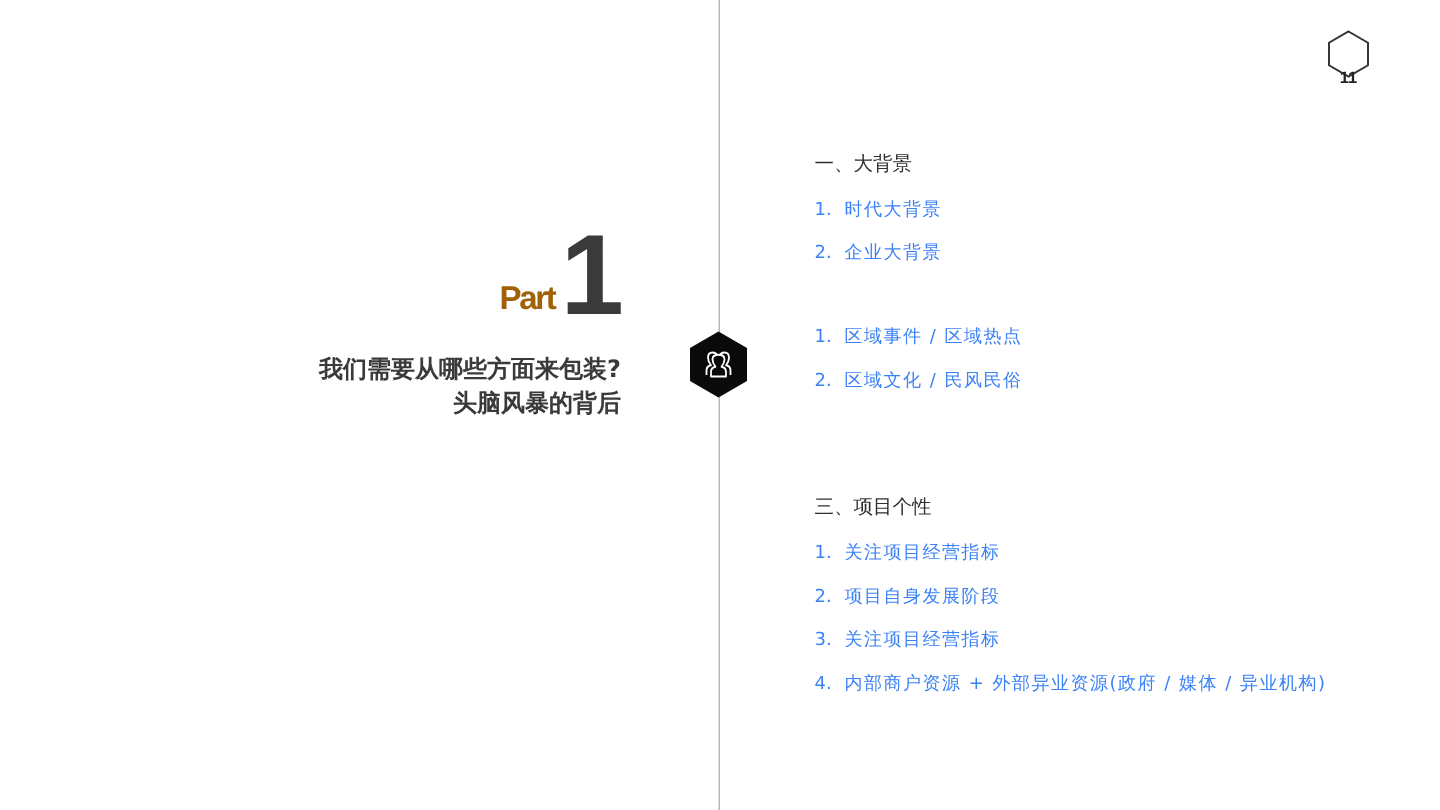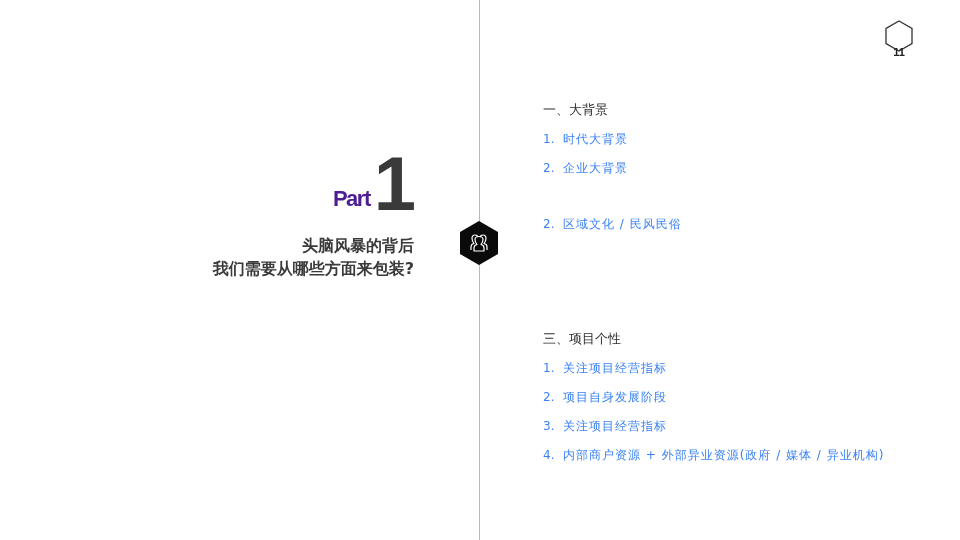--- a/index.html
+++ b/index.html
@@ -21,21 +21,21 @@
       position: absolute; left: 0; top: 16px; width: 30px; height: 32px;
       line-height: 32px; text-align: center;
       font-family: "Liberation Sans", sans-serif; font-weight: bold; font-size: 11px; color: #222;
     }
     .part-block {
       position: absolute; right: 546px; top: 150px; height: 66px;
       display: flex; align-items: flex-end;
     }
     .part-word {
       font-family: "Liberation Sans", sans-serif; font-weight: bold;
-      font-size: 22px; color: #4c1d95; letter-spacing: -1.5px;
+      font-size: 22px; color: #a16207; letter-spacing: -1.5px;
       margin-right: 4px; line-height: 1; padding-bottom: 6px;
     }
     .part-num {
       font-family: "Liberation Sans", sans-serif; font-weight: bold;
       font-size: 76px; color: #3a3a3a; line-height: 0.84; letter-spacing: -2px;
     }
     .subtitle {
       position: absolute; right: 546px; top: 234px; text-align: right;
       font-weight: bold; font-size: 16px; line-height: 23px; color: #3a3a3a;
     }
@@ -65,42 +65,43 @@
   </svg>
   <span>11</span>
 </div>
 
 <div class="part-block">
   <span class="part-word">Part</span>
   <span class="part-num">1</span>
 </div>
 
 <div class="subtitle">
+  <div>我们需要从哪些方面来包装?</div>
   <div>头脑风暴的背后</div>
-  <div>我们需要从哪些方面来包装?</div>
 </div>
 
 <div class="hex-icon">
   <svg width="42" height="46" viewBox="0 0 42 46">
     <polygon points="21,1 40,12 40,34 21,45 2,34 2,12" fill="#0a0a0a"></polygon>
     <g fill="none" stroke="#ffffff" stroke-width="1.2" stroke-linejoin="round">
       <path d="M13,30 L13,27 Q13,24 16,23.5 Q14,21 14,18.5 Q14,15 17,15 Q19.5,15 20,17"></path>
       <path d="M29,30 L29,27 Q29,24 26,23.5 Q28,21 28,18.5 Q28,15 25,15 Q22.5,15 22,17"></path>
       <path d="M16,31 L16,28 Q16,25 19,24.5 Q17,22 17,19.5 Q17,16.5 21,16.5 Q25,16.5 25,19.5 Q25,22 23,24.5 Q26,25 26,28 L26,31 Z"></path>
     </g>
   </svg>
 </div>
 
 <div class="section" style="top:101px;">
   <div class="section-title">一、大背景</div>
   <div class="item"><span class="num">1.</span><span>时代大背景</span></div>
   <div class="item"><span class="num">2.</span><span>企业大背景</span></div>
 </div>
 
 <div class="section" style="top:215px;">
+  <div class="item"><span class="num">1.</span><span>区域事件 / 区域热点</span></div>
   <div class="item"><span class="num">2.</span><span>区域文化 / 民风民俗</span></div>
 </div>
 
 <div class="section" style="top:330px;">
   <div class="section-title">三、项目个性</div>
   <div class="item"><span class="num">1.</span><span>关注项目经营指标</span></div>
   <div class="item"><span class="num">2.</span><span>项目自身发展阶段</span></div>
   <div class="item"><span class="num">3.</span><span>关注项目经营指标</span></div>
   <div class="item"><span class="num">4.</span><span>内部商户资源 + 外部异业资源(政府 / 媒体 / 异业机构)</span></div>
 </div>

